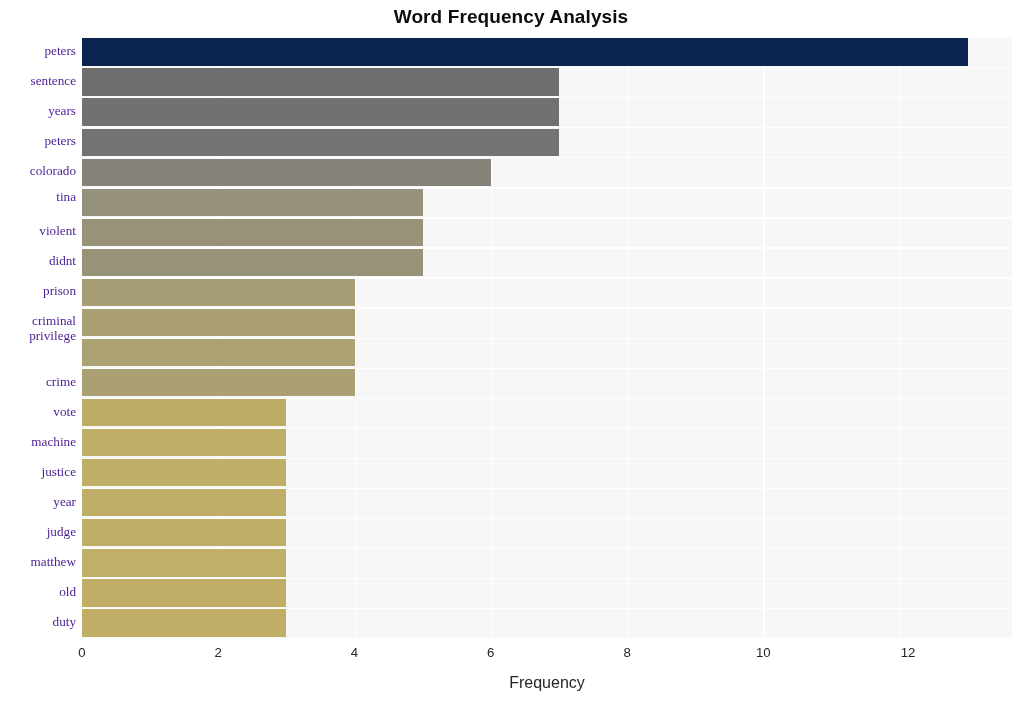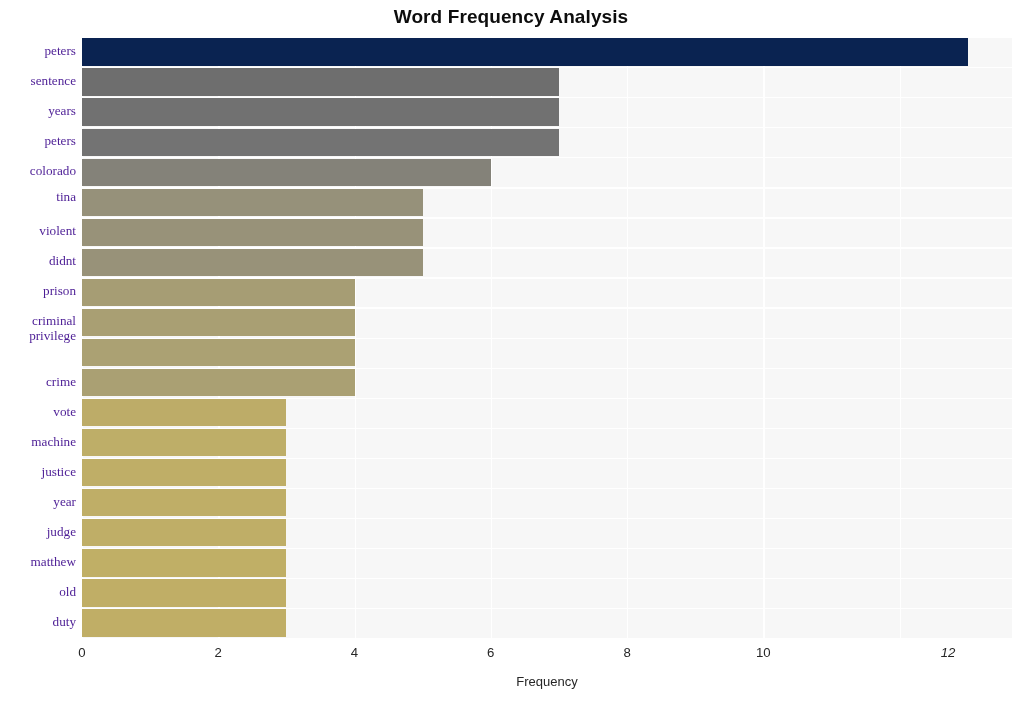--- a/index.html
+++ b/index.html
@@ -113,21 +113,21 @@
     font-family: "Liberation Sans", sans-serif;
     white-space: nowrap;
   }
 
   #xaxis-title {
     position: absolute;
     left: 82px;
     top: 674px;
     width: 930px;
     text-align: center;
-    font-size: 13px;
+    font-size: 16px;
     color: #262626;
     font-family: "Liberation Sans", sans-serif;
   }
 </style>
 </head>
 <body>
 
 <div id="figure">
 
   <div id="chart-title">Word Frequency Analysis</div>
@@ -248,17 +248,17 @@
       <div class="ylabel" style="top: 546.925px;">old</div>
       <div class="ylabel" style="top: 576.975px; text-align: right;">duty</div>
     </div>
   <div id="xtick-layer">
       <div class="xlabel" style="left: 0px;">0</div>
       <div class="xlabel" style="left: 136.264px;">2</div>
       <div class="xlabel" style="left: 272.527px;">4</div>
       <div class="xlabel" style="left: 408.791px;">6</div>
       <div class="xlabel" style="left: 545.055px;">8</div>
       <div class="xlabel" style="left: 681.319px;">10</div>
-      <div class="xlabel" style="left: 866px; font-style: italic;">12</div>
+      <div class="xlabel" style="left: 826px;">12</div>
     </div>
 
   <div id="xaxis-title">Frequency</div>
 </div>
 
 </body></html>

